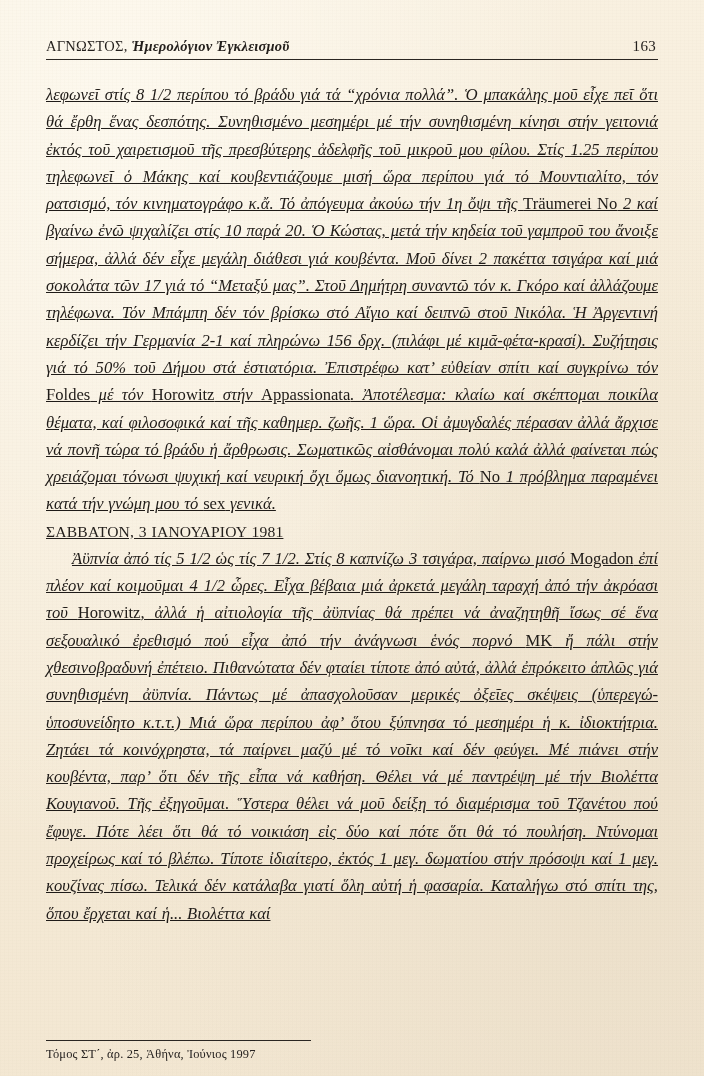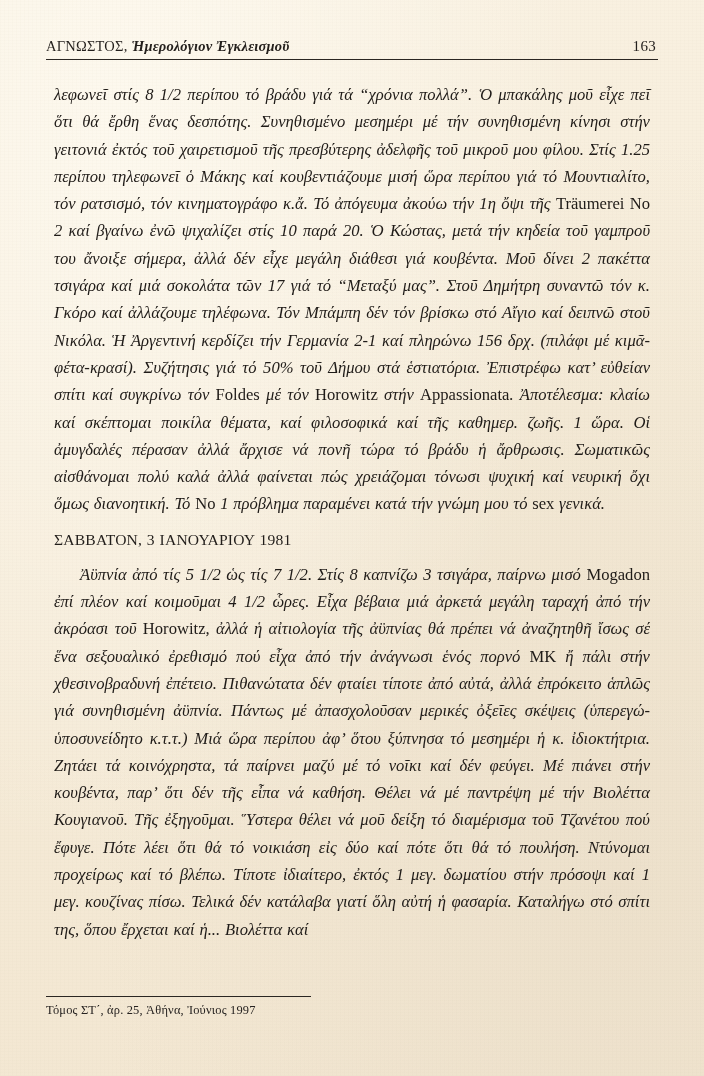--- a/index.html
+++ b/index.html
@@ -75,21 +75,22 @@
     font-style: italic;
     font-size: 16.6px;
     line-height: 27.3px;
     text-align: justify;
     text-justify: inter-word;
     color: #1f1b18;
     word-spacing: 0.6px;
     hyphens: manual;
   }
   .body-text p {
-    margin: 8px;
+    margin: 0;
+    text-decoration: underline;
   }
   .p-cont {
     text-indent: 0;
   }
   .p-indent {
     text-indent: 26px;
   }
   .rom {
     font-style: normal;
   }
@@ -100,21 +101,21 @@
     font-size: 15.6px;
     line-height: 27px;
     letter-spacing: 0.2px;
     color: #221e1b;
   }
 
   
   .footer {
     position: absolute;
     left: 46px;
-    top: 996px;
+    top: 1040px;
     width: 612px;
   }
   .footer-rule {
     width: 265px;
     height: 1.2px;
     background: #2a2622;
     margin-bottom: 6px;
   }
   .footer-text {
     font-size: 12.4px;

